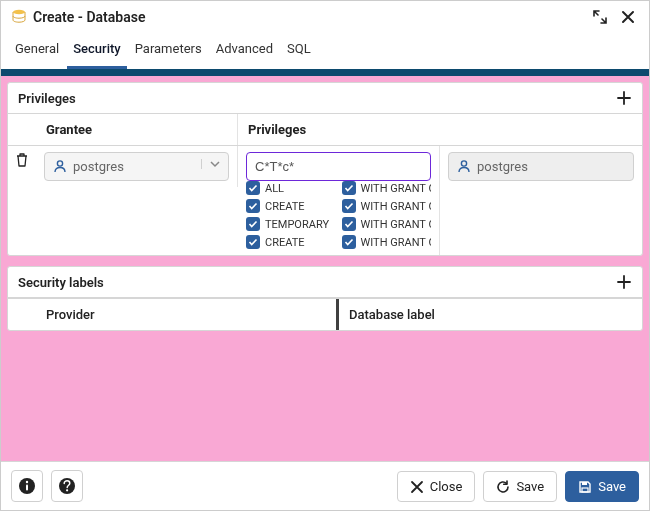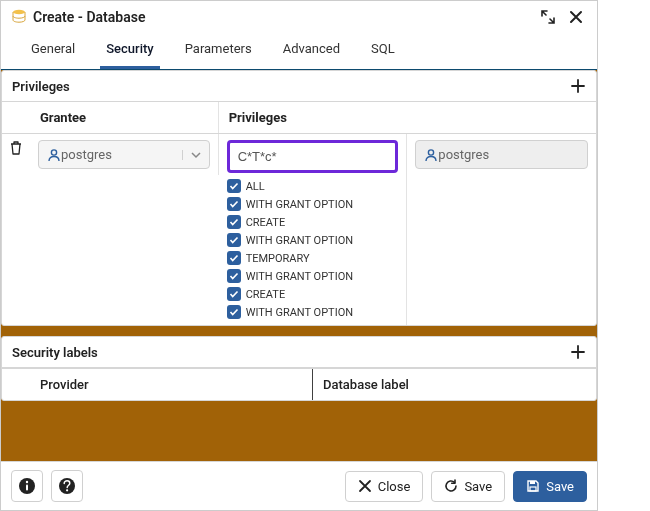--- a/index.html
+++ b/index.html
@@ -1,59 +1,59 @@
 <!DOCTYPE html>
 <html><head>
 <meta charset="utf-8">
 <style>
   * { box-sizing: border-box; margin: 0; padding: 0; }
   body { font-family: -apple-system, BlinkMacSystemFont, "Segoe UI", Roboto, sans-serif; font-size: 13px; color: #222; background: #fff; }
-  .window { width: 598px; height: 511px; display: flex; flex-direction: column; border: 1px solid #ccc; }
+  .window { width: 650px; height: 511px; display: flex; flex-direction: column; border: 1px solid #ccc; }
   .titlebar { display: flex; align-items: center; padding: 8px 10px; gap: 6px; }
   .titlebar .title { font-weight: 600; font-size: 14px; flex: 1; }
   .db-icon svg { width: 16px; height: 16px; display: block; }
   .title-ctrl { cursor: pointer; padding: 0 4px; }
   .title-ctrl svg { width: 14px; height: 14px; display: block; }
-  .tabs { display: flex; border-bottom: 1px solid #0c4a6e; padding: 0 24px; gap: 19px; }
+  .tabs { display: flex; border-bottom: 7px solid #0c4a6e; padding: 0 8px; gap: 2px; }
   .tab { padding: 8px 6px 10px 6px; font-size: 13px; color: #333; cursor: pointer; border-bottom: 2px solid transparent; }
   .tab.active { color: #0f172a; border-bottom: 3px solid #2d5f9e; font-weight: 500; }
-  .body { flex: 1; overflow: auto; background: #a16207; }
+  .body { flex: 1; overflow: auto; background: #f9a8d4; padding: 6px; }
   .panel { background: #fff; border: 1px solid #d6d6d6; border-radius: 3px; margin-bottom: 10px; }
   .panel-hd { display: flex; align-items: center; justify-content: space-between; padding: 7px 10px; font-weight: 600; font-size: 13px; border-bottom: 1px solid #d6d6d6; }
   .plus { cursor: pointer; }
   .plus svg { width: 16px; height: 16px; display: block; }
   .grid-head { display: grid; grid-template-columns: 28px 1fr 1fr 1fr; border-bottom: 1px solid #d6d6d6; }
   .grid-head > div { padding: 8px 10px; font-size: 13px; font-weight: 700; border-right: 1px solid #e3e3e3; }
   .grid-head > div:first-child { border-right: none; }
   .grid-head > div:last-child { border-right: none; }
   .grid-row { display: grid; grid-template-columns: 28px 1fr 1fr 1fr; align-items: start; }
   .grid-row > div { padding: 6px 8px; border-right: 1px solid #e3e3e3; }
   .grid-row > div:first-child { border-right: none; display:flex; justify-content:center; }
   .grid-row > div:last-child { border-right: none; }
   .del svg { width: 14px; height: 16px; display: block; cursor: pointer; }
-  .sel { display: flex; align-items: center; background: #f5f5f5; border: 1px solid #d0d0d0; border-radius: 4px; padding: 6px 8px; color: #666; }
+  .sel { display: flex; align-items: flex-start; gap: 6px; background: #f5f5f5; border: 1px solid #d0d0d0; border-radius: 4px; padding: 6px 8px; color: #666; }
   .sel .chev { margin-left: auto; border-left: 1px solid #d0d0d0; padding-left: 8px; }
   .sel .chev svg { width: 10px; height: 10px; display: block; }
   .sel.readonly { background: #eeeeee; }
   .user-icon svg { width: 14px; height: 14px; display: block; }
   .priv-cell { padding: 6px 8px !important; }
-  .priv-input { width: 100%; border: 3px solid #6d28d9; border-radius: 4px; padding: 6px 8px; font-size: 13px; color: #555; outline: none; }
-  .priv-checks { display: grid; grid-template-columns: 1fr; margin-top: 6px; row-gap: 4px; column-gap: 6px; }
+  .priv-input { width: 100%; border: 1px solid #6d28d9; border-radius: 4px; padding: 6px 8px; font-size: 13px; color: #555; outline: none; }
+  .priv-checks { display: grid; grid-template-columns: 1fr 1fr; row-gap: 4px; column-gap: 6px; }
   .chk { display: flex; align-items: center; gap: 5px; font-size: 11px; color: #333; white-space: nowrap; overflow: hidden; }
   .chk .box { width: 14px; height: 14px; border-radius: 3px; background: #2d5f9e; color: #fff; display: flex; align-items: center; justify-content: center; flex-shrink: 0; }
   .chk .box svg { width: 10px; height: 10px; display: block; }
   .sec-head { display: grid; grid-template-columns: 28px 1fr 1fr; border-top: 1px solid #d6d6d6; }
-  .sec-head > div { padding: 8px 10px; font-size: 13px; font-weight: 500; border-right: 1px solid #404040; }
+  .sec-head > div { padding: 8px 10px; font-size: 13px; font-weight: 500; border-right: 3px solid #404040; }
   .sec-head > div:first-child { border-right: none; }
   .sec-head > div:last-child { border-right: none; }
   .footer { display: flex; align-items: center; padding: 8px 10px; gap: 8px; border-top: 1px solid #d6d6d6; background: #fff; }
   .icon-btn { width: 32px; height: 32px; border: 1px solid #d0d0d0; border-radius: 4px; display: flex; align-items: center; justify-content: center; cursor: pointer; background: #fff; }
   .icon-btn svg { width: 18px; height: 18px; display: block; }
   .spacer { flex: 1; }
-  .btn { display: flex; align-items: flex-start; gap: 6px; padding: 7px 12px; border: 1px solid #d0d0d0; border-radius: 4px; background: #fff; cursor: pointer; font-size: 13px; }
+  .btn { display: flex; align-items: flex-end; gap: 6px; padding: 7px 12px; border: 1px solid #d0d0d0; border-radius: 4px; background: #fff; cursor: pointer; font-size: 13px; }
   .btn.primary { background: #2d5f9e; color: #fff; border-color: #2d5f9e; }
   .btn svg { width: 14px; height: 14px; display: block; }
 </style>
 </head>
 <body>
 
 <div class="window">
 
   <div class="titlebar">
     <span class="db-icon">

